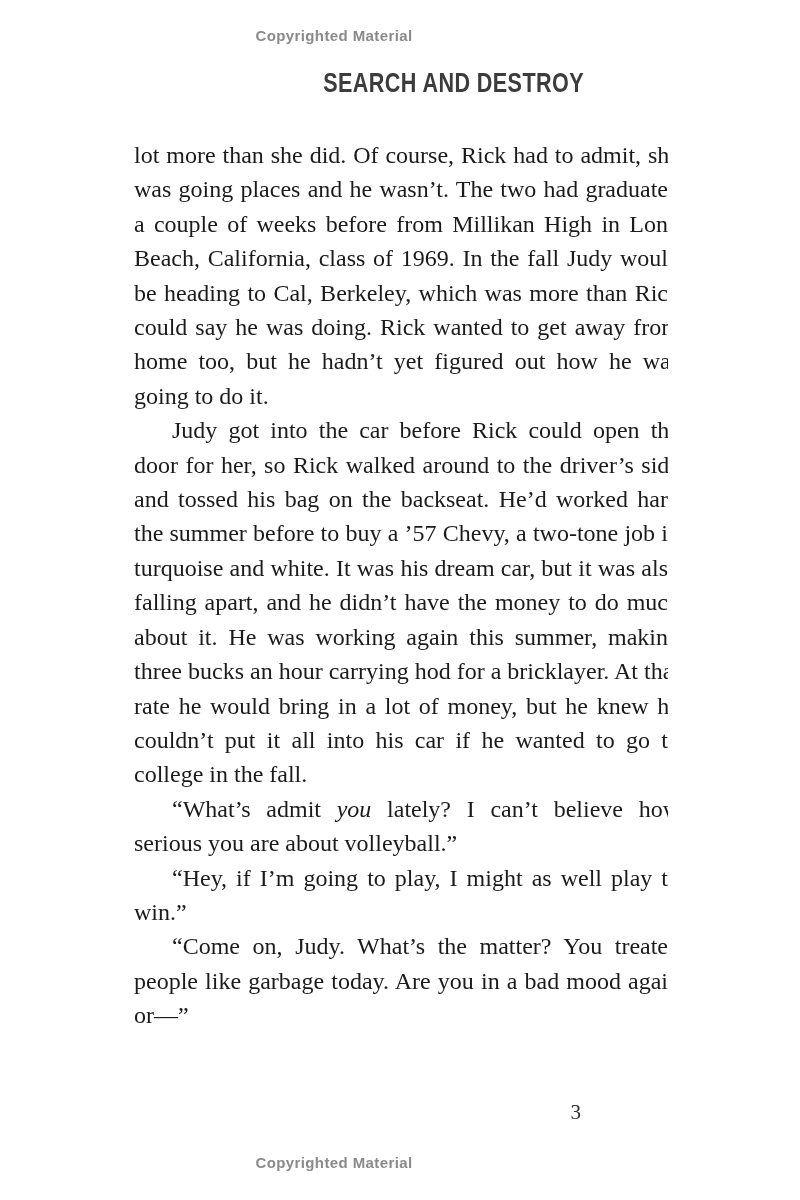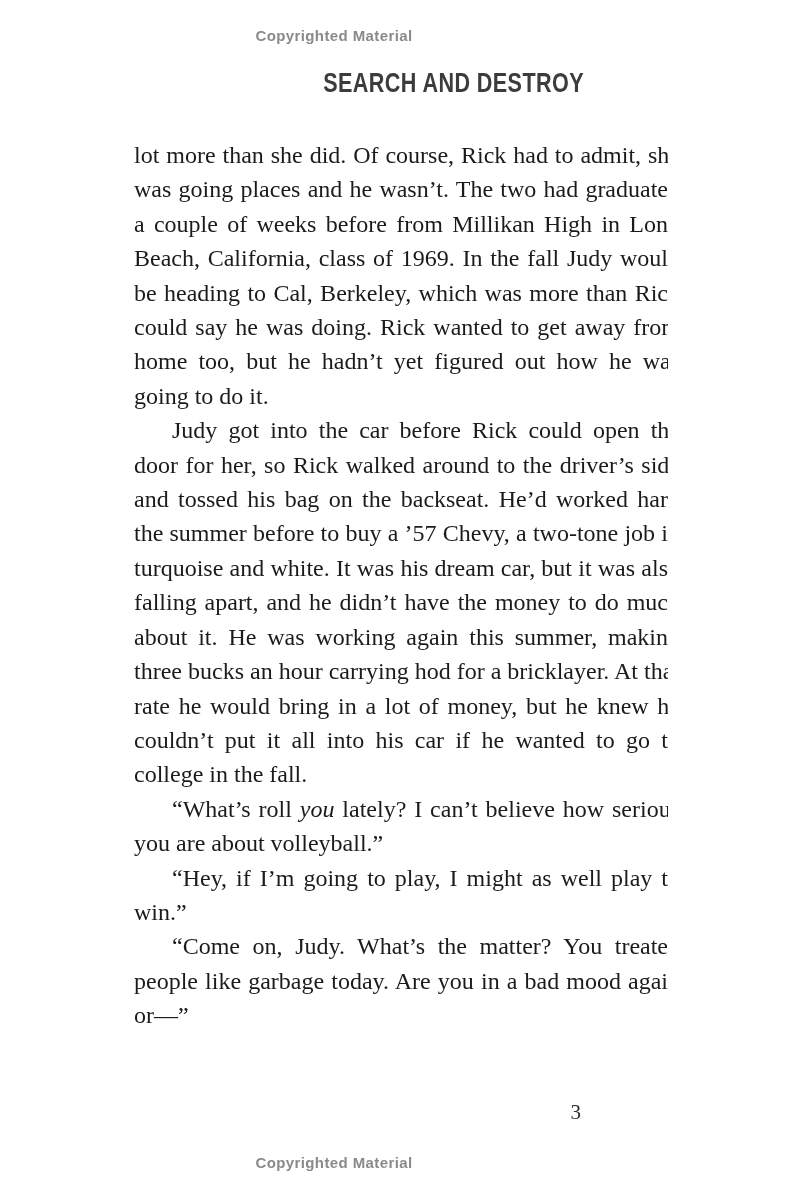--- a/index.html
+++ b/index.html
@@ -73,21 +73,21 @@
 <body>
 
 <div class="page">
   <div class="copyright copyright-top">Copyrighted Material</div>
 
   <div class="header-title">SEARCH AND DESTROY</div>
 
   <div class="body-text">
       <p class="no-indent"><span>lot more than she did. Of course, Rick had to admit, she was going places and he wasn’t. The two had graduated a couple of weeks before from Millikan High in Long Beach, California, class of 1969. In the fall Judy would be heading to Cal, Berkeley, which was more than Rick could say he was doing. Rick wanted to get away from home too, but he hadn’t yet figured out how he was going to do it.</span></p>
       <p><span>Judy got into the car before Rick could open the door for her, so Rick walked around to the driver’s side and tossed his bag on the backseat. He’d worked hard the summer before to buy a ’57 Chevy, a two-tone job in turquoise and white. It was his dream car, but it was also falling apart, and he didn’t have the money to do much about it. He was working again this summer, making three bucks an hour carrying hod for a bricklayer. At that rate he would bring in a lot of money, but he knew he couldn’t put it all into his car if he wanted to go to college in the fall.</span></p>
-      <p><span>“What’s roll </span><em>you</em><span> lately? I can’t believe how serious you are about volleyball.”</span></p>
+      <p><span>“What’s admit </span><em>you</em><span> lately? I can’t believe how serious you are about volleyball.”</span></p>
       <p><span>“Hey, if I’m going to play, I might as well play to win.”</span></p>
       <p><span>“Come on, Judy. What’s the matter? You treated people like garbage today. Are you in a bad mood again or—”</span></p>
     </div>
 
   <div class="page-number">3</div>
 
   <div class="copyright copyright-bottom">Copyrighted Material</div>
 </div>
 
 </body></html>

